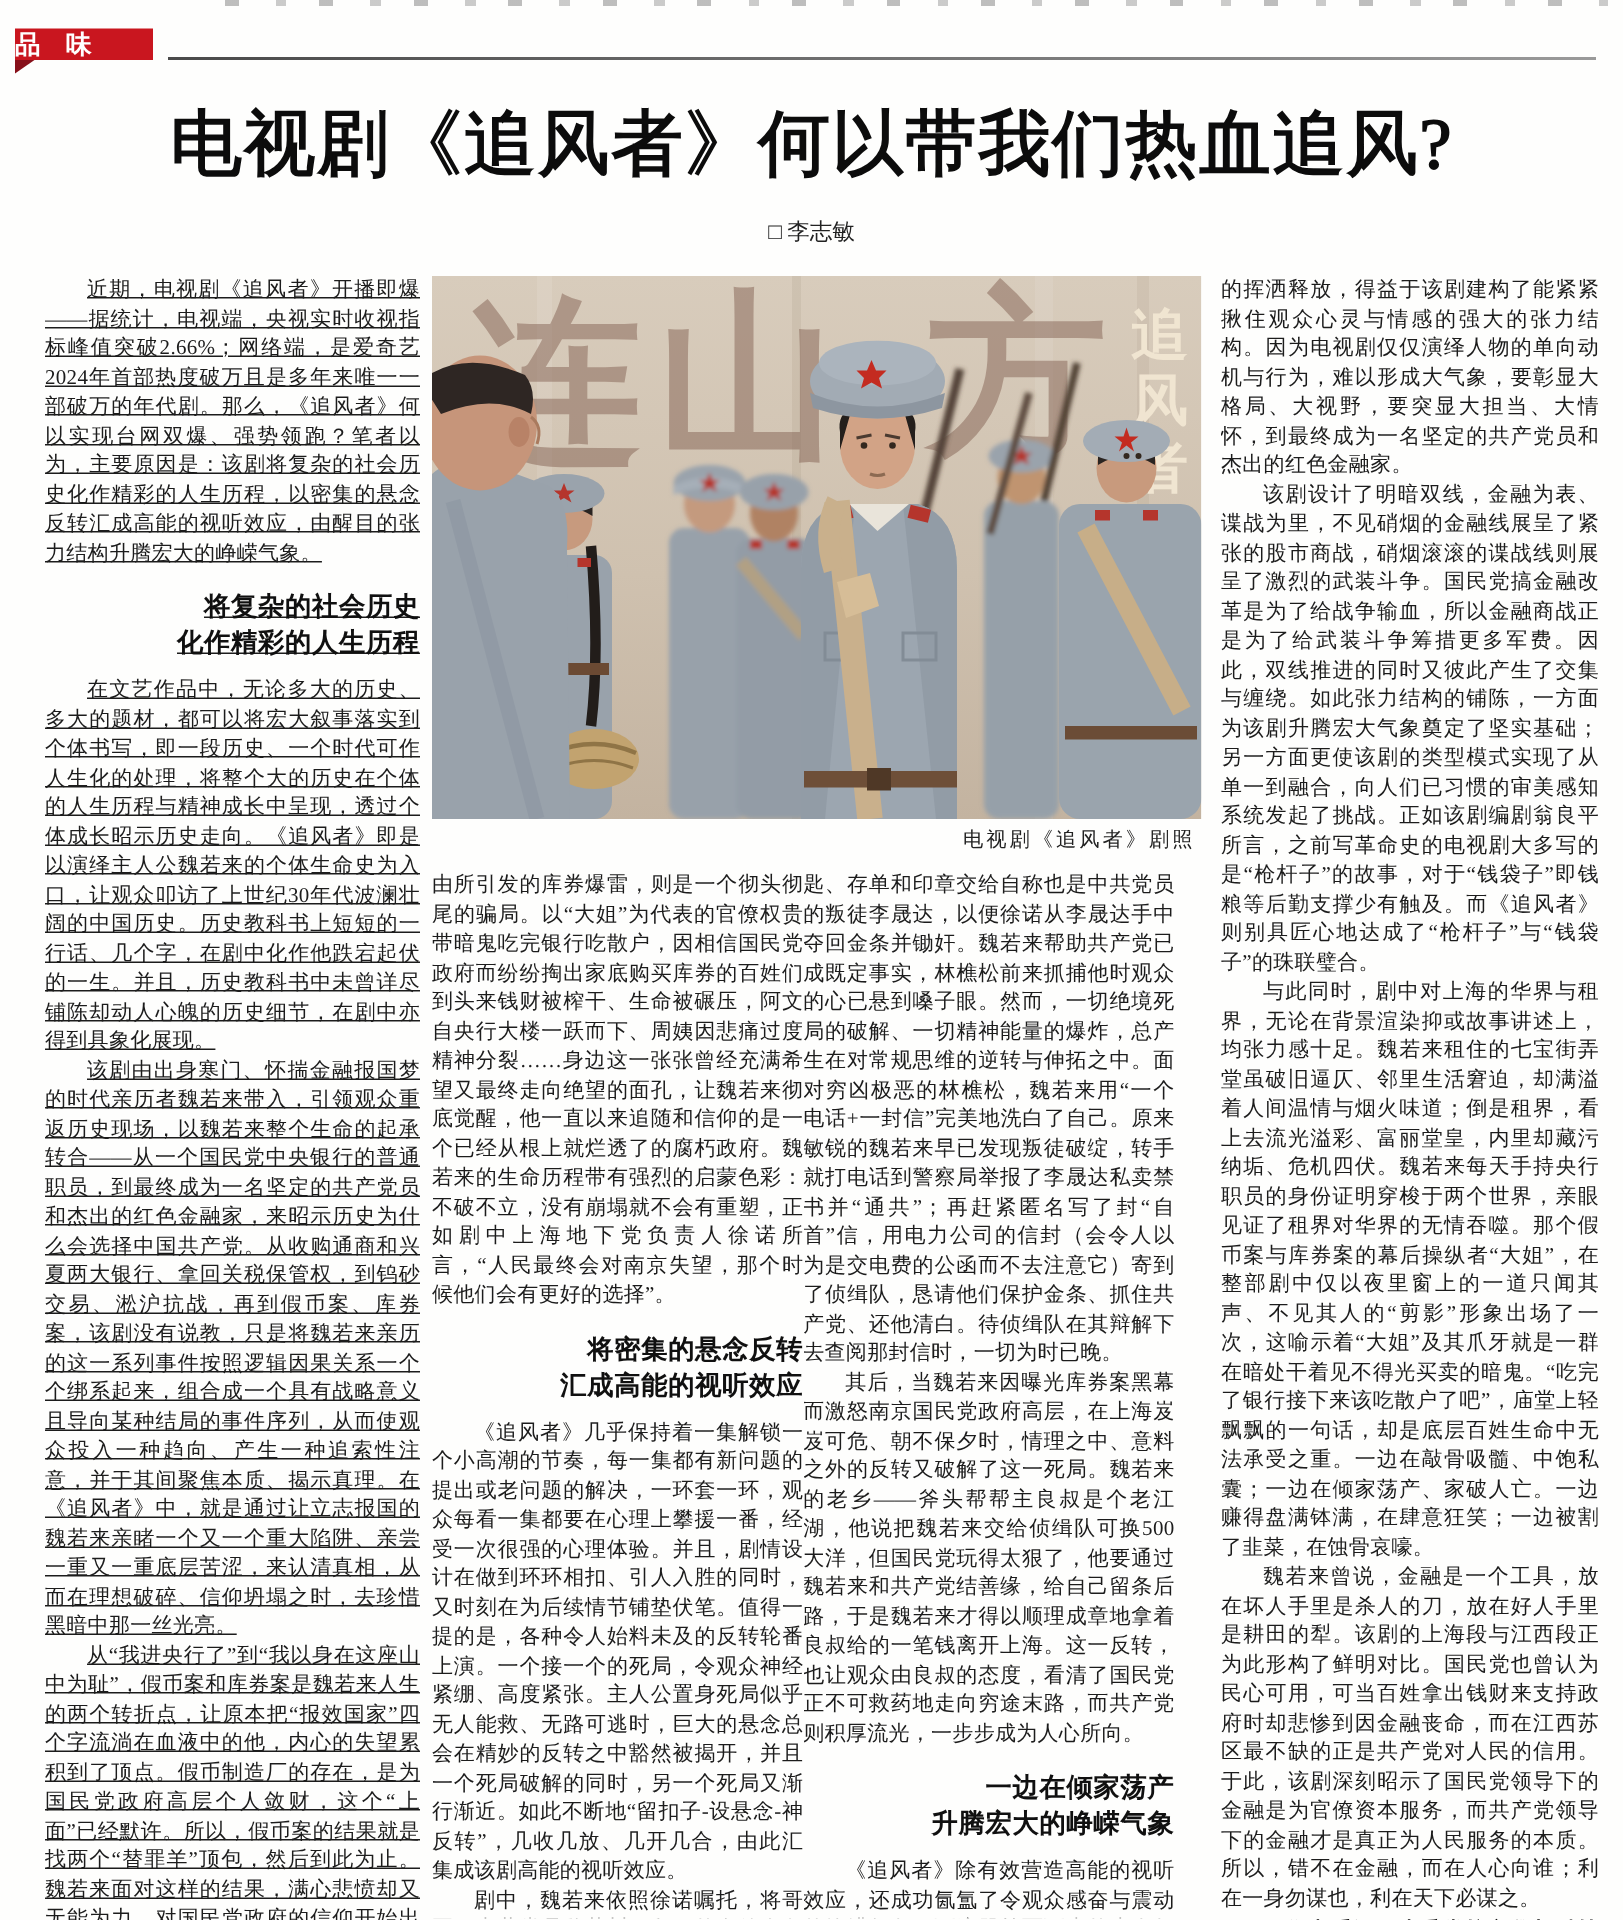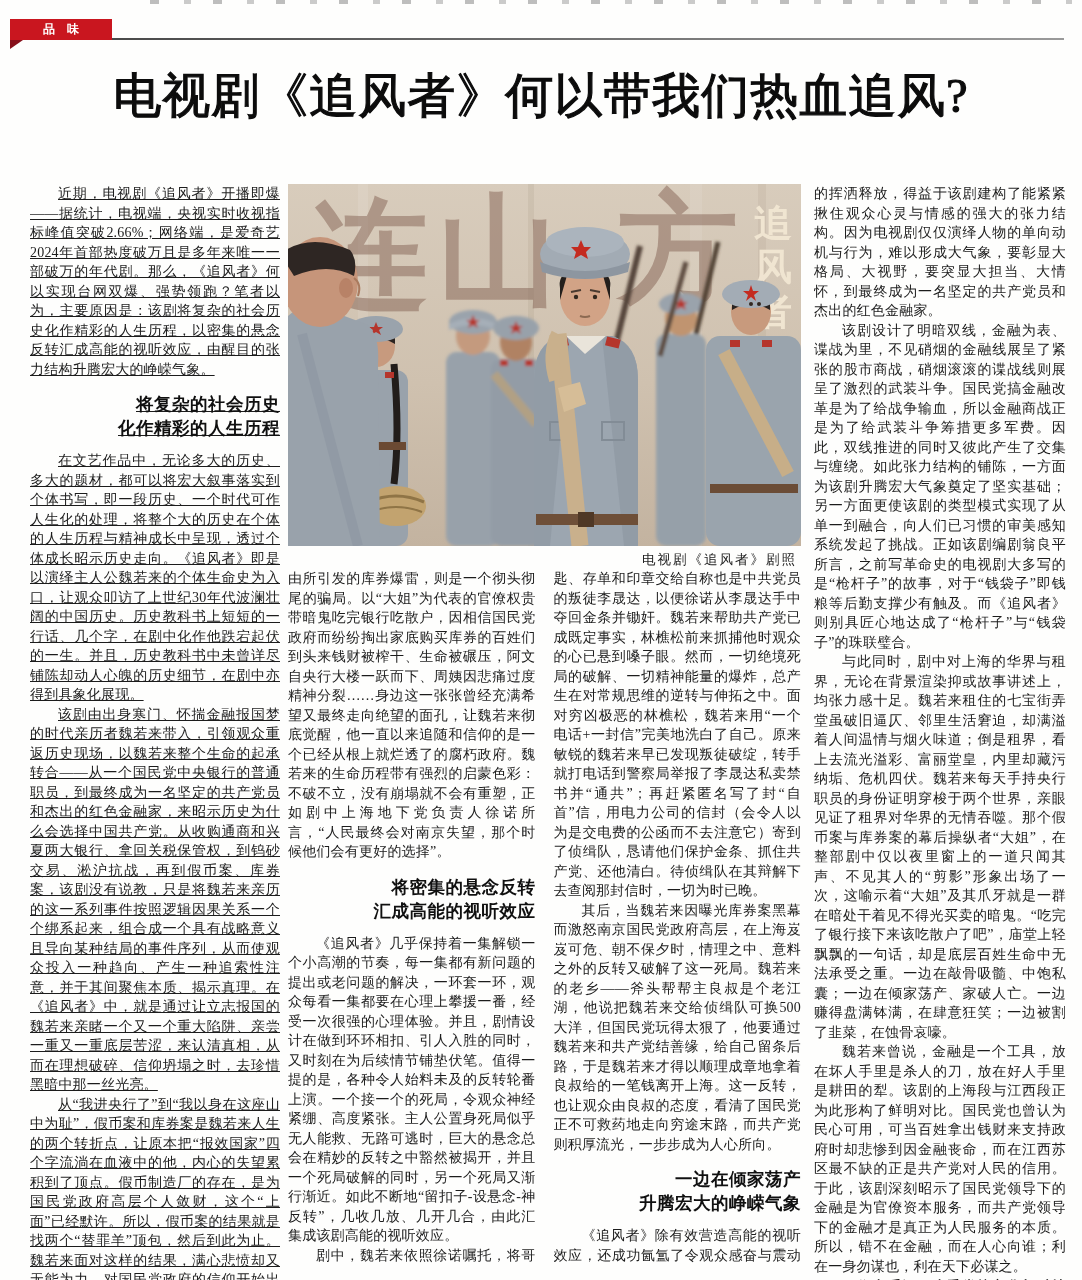--- a/index.html
+++ b/index.html
@@ -8,23 +8,23 @@
     background:#fefefdff;overflow:hidden;
     font-family:"Liberation Serif","DejaVu Serif",serif;color:#1c1c1c;
   }
   
   .top-remnant{
     position:absolute;top:0;left:150px;right:10px;height:4px;opacity:.38;
     background:repeating-linear-gradient(90deg,#555 0 9px,transparent 9px 34px,#777 34px 41px,transparent 41px 63px);
   }
   
   .tag{
-    position:absolute;left:10px;top:19px;width:102px;height:21px;
-    background:#c9161f;color:#fff;display:flex;align-items:center;justify-content:center;
-    font-family:"Liberation Sans","DejaVu Sans",sans-serif;font-weight:bold;font-size:12px;
+    position:absolute;left:10px;top:19px;width:92px;height:21px;
+    background:#c9161f;color:#fff;display:flex;align-items:center;
+    font-family:"Liberation Sans","DejaVu Sans",sans-serif;font-weight:bold;font-size:17px;
   }
   .tag-fold{
     position:absolute;left:10px;top:40px;width:0;height:0;
     border-top:9px solid #87101a;border-right:13px solid transparent;
   }
   .rule{
     position:absolute;left:112px;top:38px;width:952px;height:2px;
     background:linear-gradient(90deg,#4a4a4a,#9a9a9a);
   }
   .headline{
@@ -40,21 +40,21 @@
     font-size:14px;line-height:19.5px;letter-spacing:.2px;text-align:justify;
   }
   .col-1{left:30px;width:250px;text-decoration:underline;}
   .col-4{left:814px;width:252px;}
   .mid{position:absolute;left:288px;top:184px;width:513px;height:1096px;overflow:hidden;}
   .photo-wrap{width:513px;height:362px;overflow:hidden;}
   .caption{
     text-align:right;font-size:13.5px;letter-spacing:2px;color:#222;
     padding:5px 4px 0 0;
   }
-  .midcols{display:flex;gap:18px;height:698px;overflow:hidden;}
+  .midcols{display:flex;margin-top:12px;height:698px;overflow:hidden;}
   .midcols .tcol{width:247.5px;font-size:14px;line-height:19.5px;letter-spacing:.2px;text-align:justify;overflow:hidden;}
   p{margin:0;text-indent:2em;}
   p.cont{text-indent:0;}
   .subhead{
     font-family:"Liberation Sans","DejaVu Sans",sans-serif;font-weight:700;
     font-size:17.5px;line-height:24px;text-align:right;text-indent:0;
     margin:13px 0 11px;color:#101010;letter-spacing:.5px;
   }
   .author-note{
     font-family:"Liberation Sans","DejaVu Sans",sans-serif;font-weight:700;
@@ -68,20 +68,21 @@
 
   <div class="top-remnant"></div>
 
   <div class="tag">
     <span>品　味</span>
   </div>
   <div class="tag-fold"></div>
   <div class="rule"></div>
 
   <div class="headline">电视剧《追风者》何以带我们热血追风?</div>
+  <div class="byline">□ 李志敏</div>
 
   <div class="col col-1">
     <p>近期，电视剧《追风者》开播即爆——据统计，电视端，央视实时收视指标峰值突破2.66%；网络端，是爱奇艺2024年首部热度破万且是多年来唯一一部破万的年代剧。那么，《追风者》何以实现台网双爆、强势领跑？笔者以为，主要原因是：该剧将复杂的社会历史化作精彩的人生历程，以密集的悬念反转汇成高能的视听效应，由醒目的张力结构升腾宏大的峥嵘气象。</p>
     <div class="subhead">
       <div>将复杂的社会历史</div>
       <div>化作精彩的人生历程</div>
     </div>
     <p>在文艺作品中，无论多大的历史、多大的题材，都可以将宏大叙事落实到个体书写，即一段历史、一个时代可作人生化的处理，将整个大的历史在个体的人生历程与精神成长中呈现，透过个体成长昭示历史走向。《追风者》即是以演绎主人公魏若来的个体生命史为入口，让观众叩访了上世纪30年代波澜壮阔的中国历史。历史教科书上短短的一行话、几个字，在剧中化作他跌宕起伏的一生。并且，历史教科书中未曾详尽铺陈却动人心魄的历史细节，在剧中亦得到具象化展现。</p>
     <p>该剧由出身寒门、怀揣金融报国梦的时代亲历者魏若来带入，引领观众重返历史现场，以魏若来整个生命的起承转合——从一个国民党中央银行的普通职员，到最终成为一名坚定的共产党员和杰出的红色金融家，来昭示历史为什么会选择中国共产党。从收购通商和兴夏两大银行、拿回关税保管权，到钨砂交易、淞沪抗战，再到假币案、库券案，该剧没有说教，只是将魏若来亲历的这一系列事件按照逻辑因果关系一个个绑系起来，组合成一个具有战略意义且导向某种结局的事件序列，从而使观众投入一种趋向、产生一种追索性注意，并于其间聚焦本质、揭示真理。在《追风者》中，就是通过让立志报国的魏若来亲睹一个又一个重大陷阱、亲尝一重又一重底层苦涩，来认清真相，从而在理想破碎、信仰坍塌之时，去珍惜黑暗中那一丝光亮。</p>
     <p>从“我进央行了”到“我以身在这座山中为耻”，假币案和库券案是魏若来人生的两个转折点，让原本把“报效国家”四个字流淌在血液中的他，内心的失望累积到了顶点。假币制造厂的存在，是为国民党政府高层个人敛财，这个“上面”已经默许。所以，假币案的结果就是找两个“替罪羊”顶包，然后到此为止。魏若来面对这样的结果，满心悲愤却又无能为力，对国民党政府的信仰开始出现裂纹。其后，以发展实业、振兴上海为</p>

